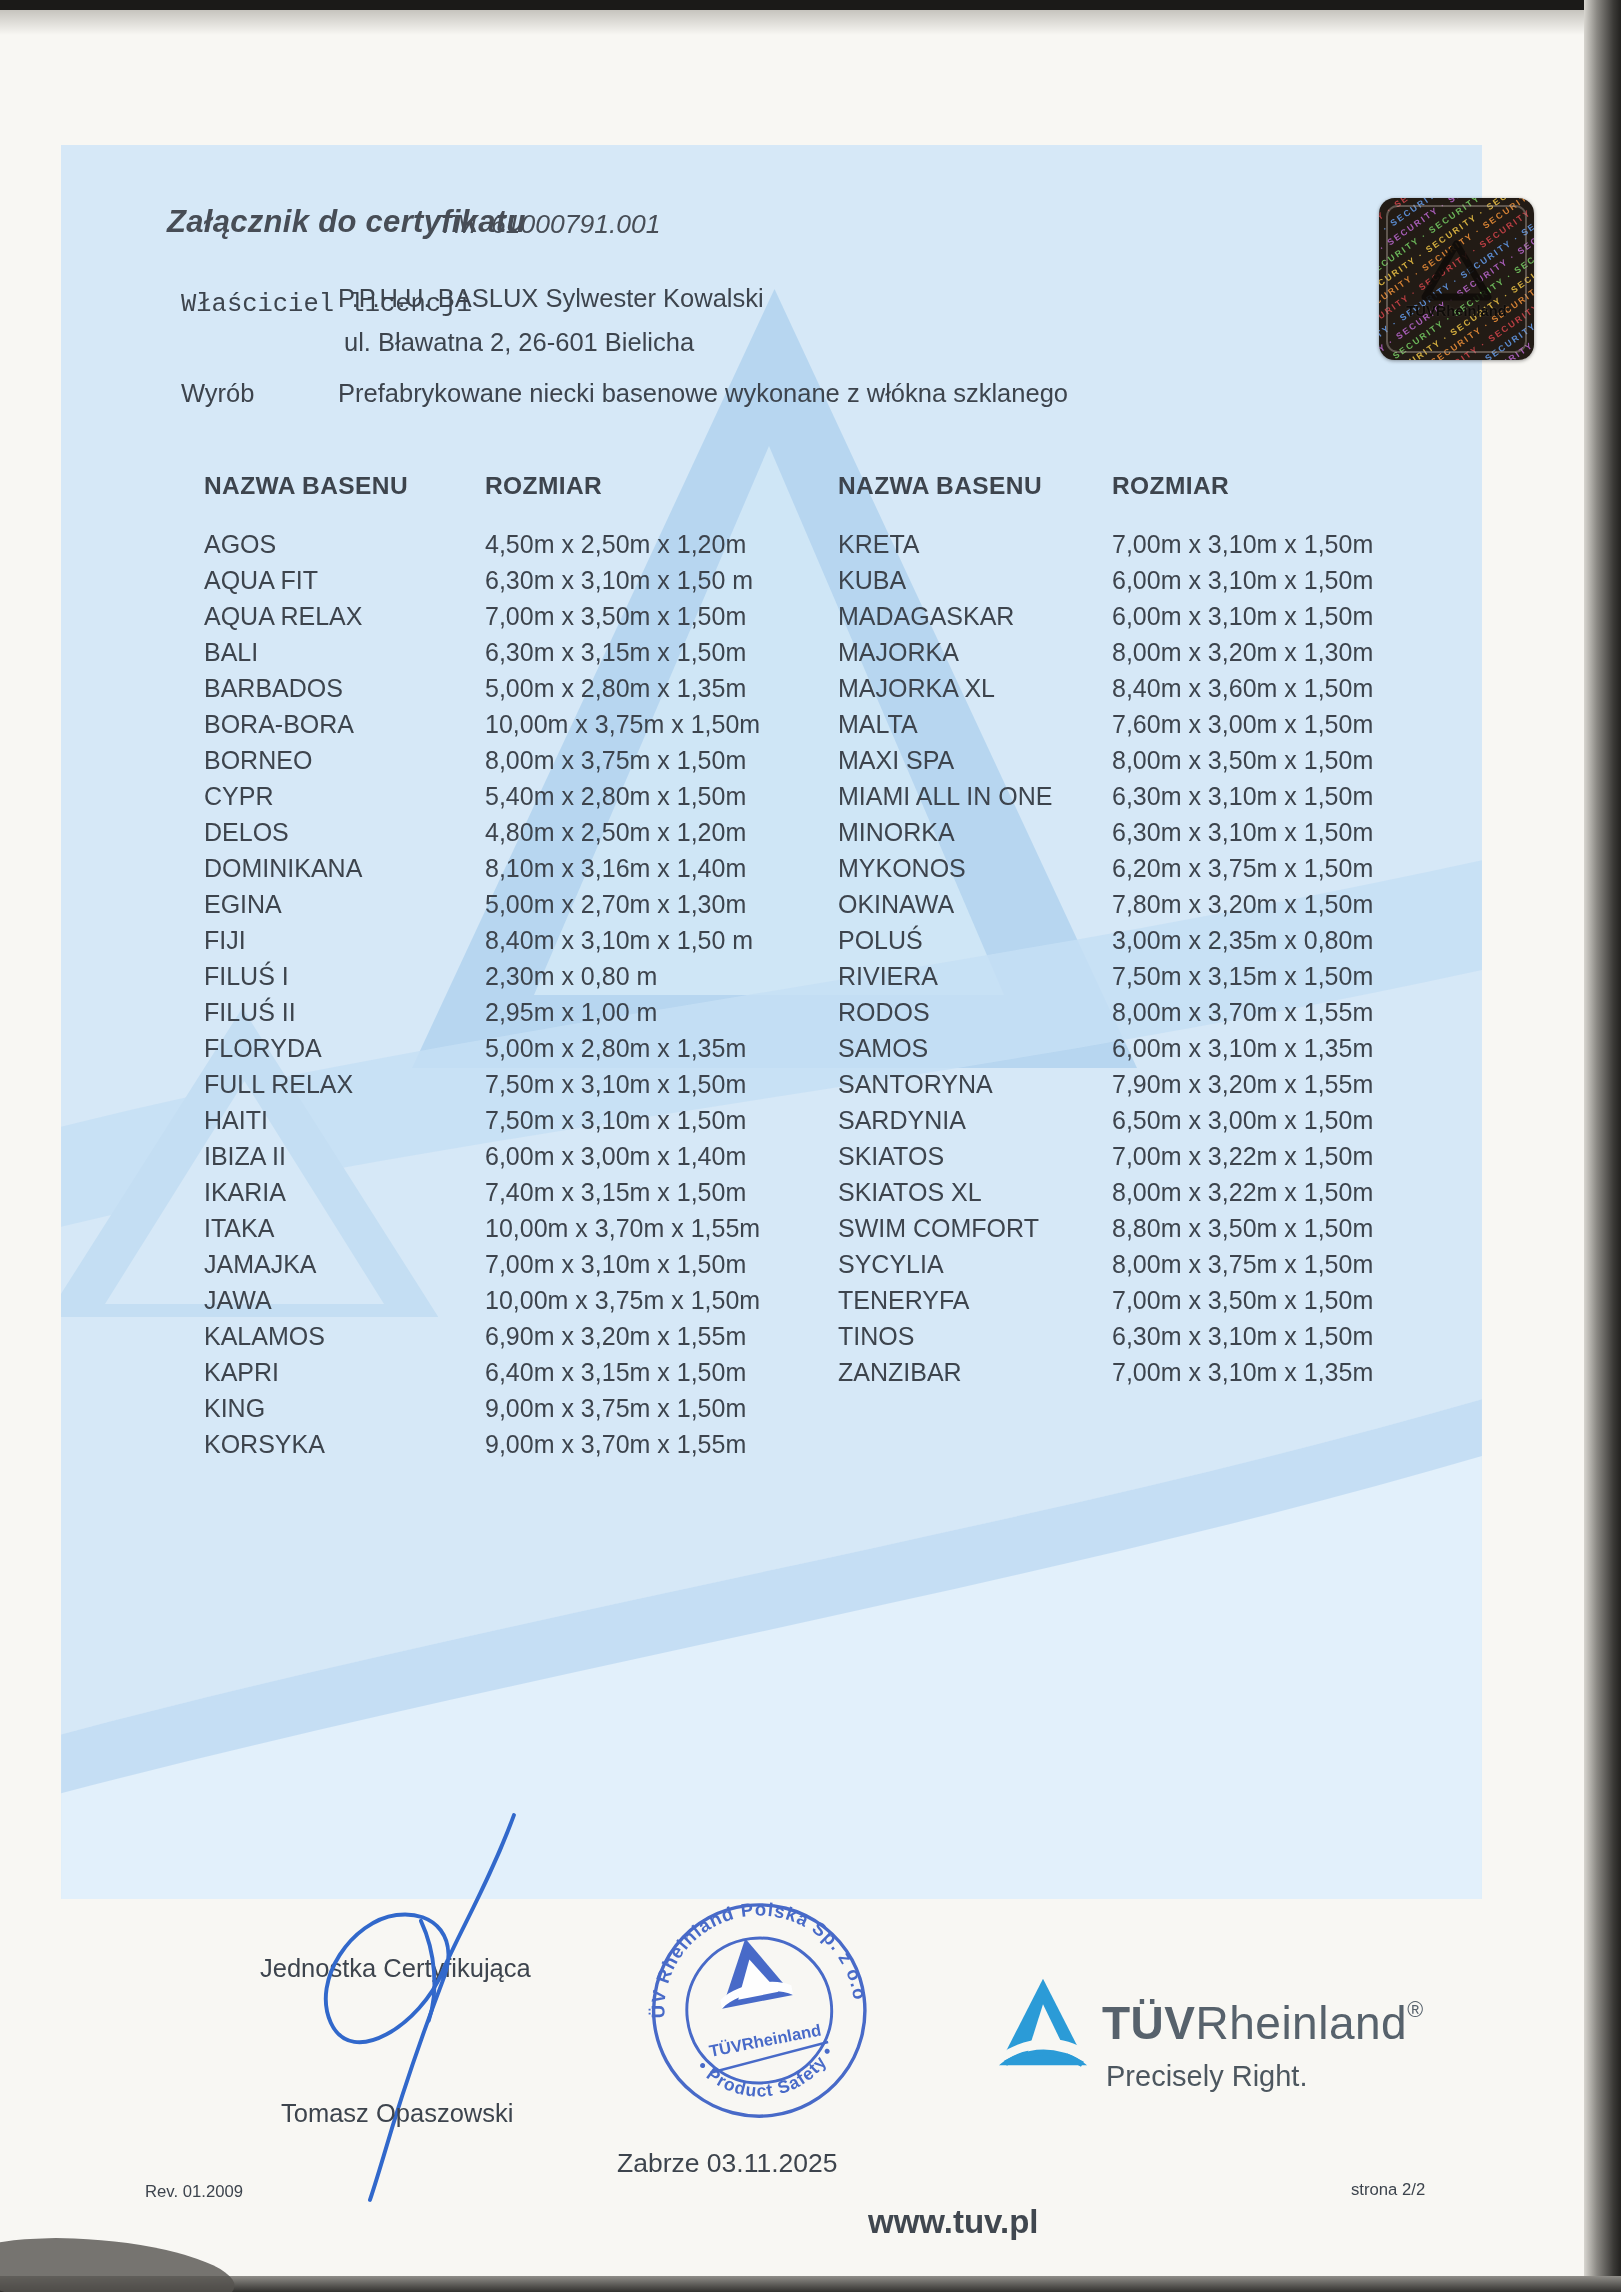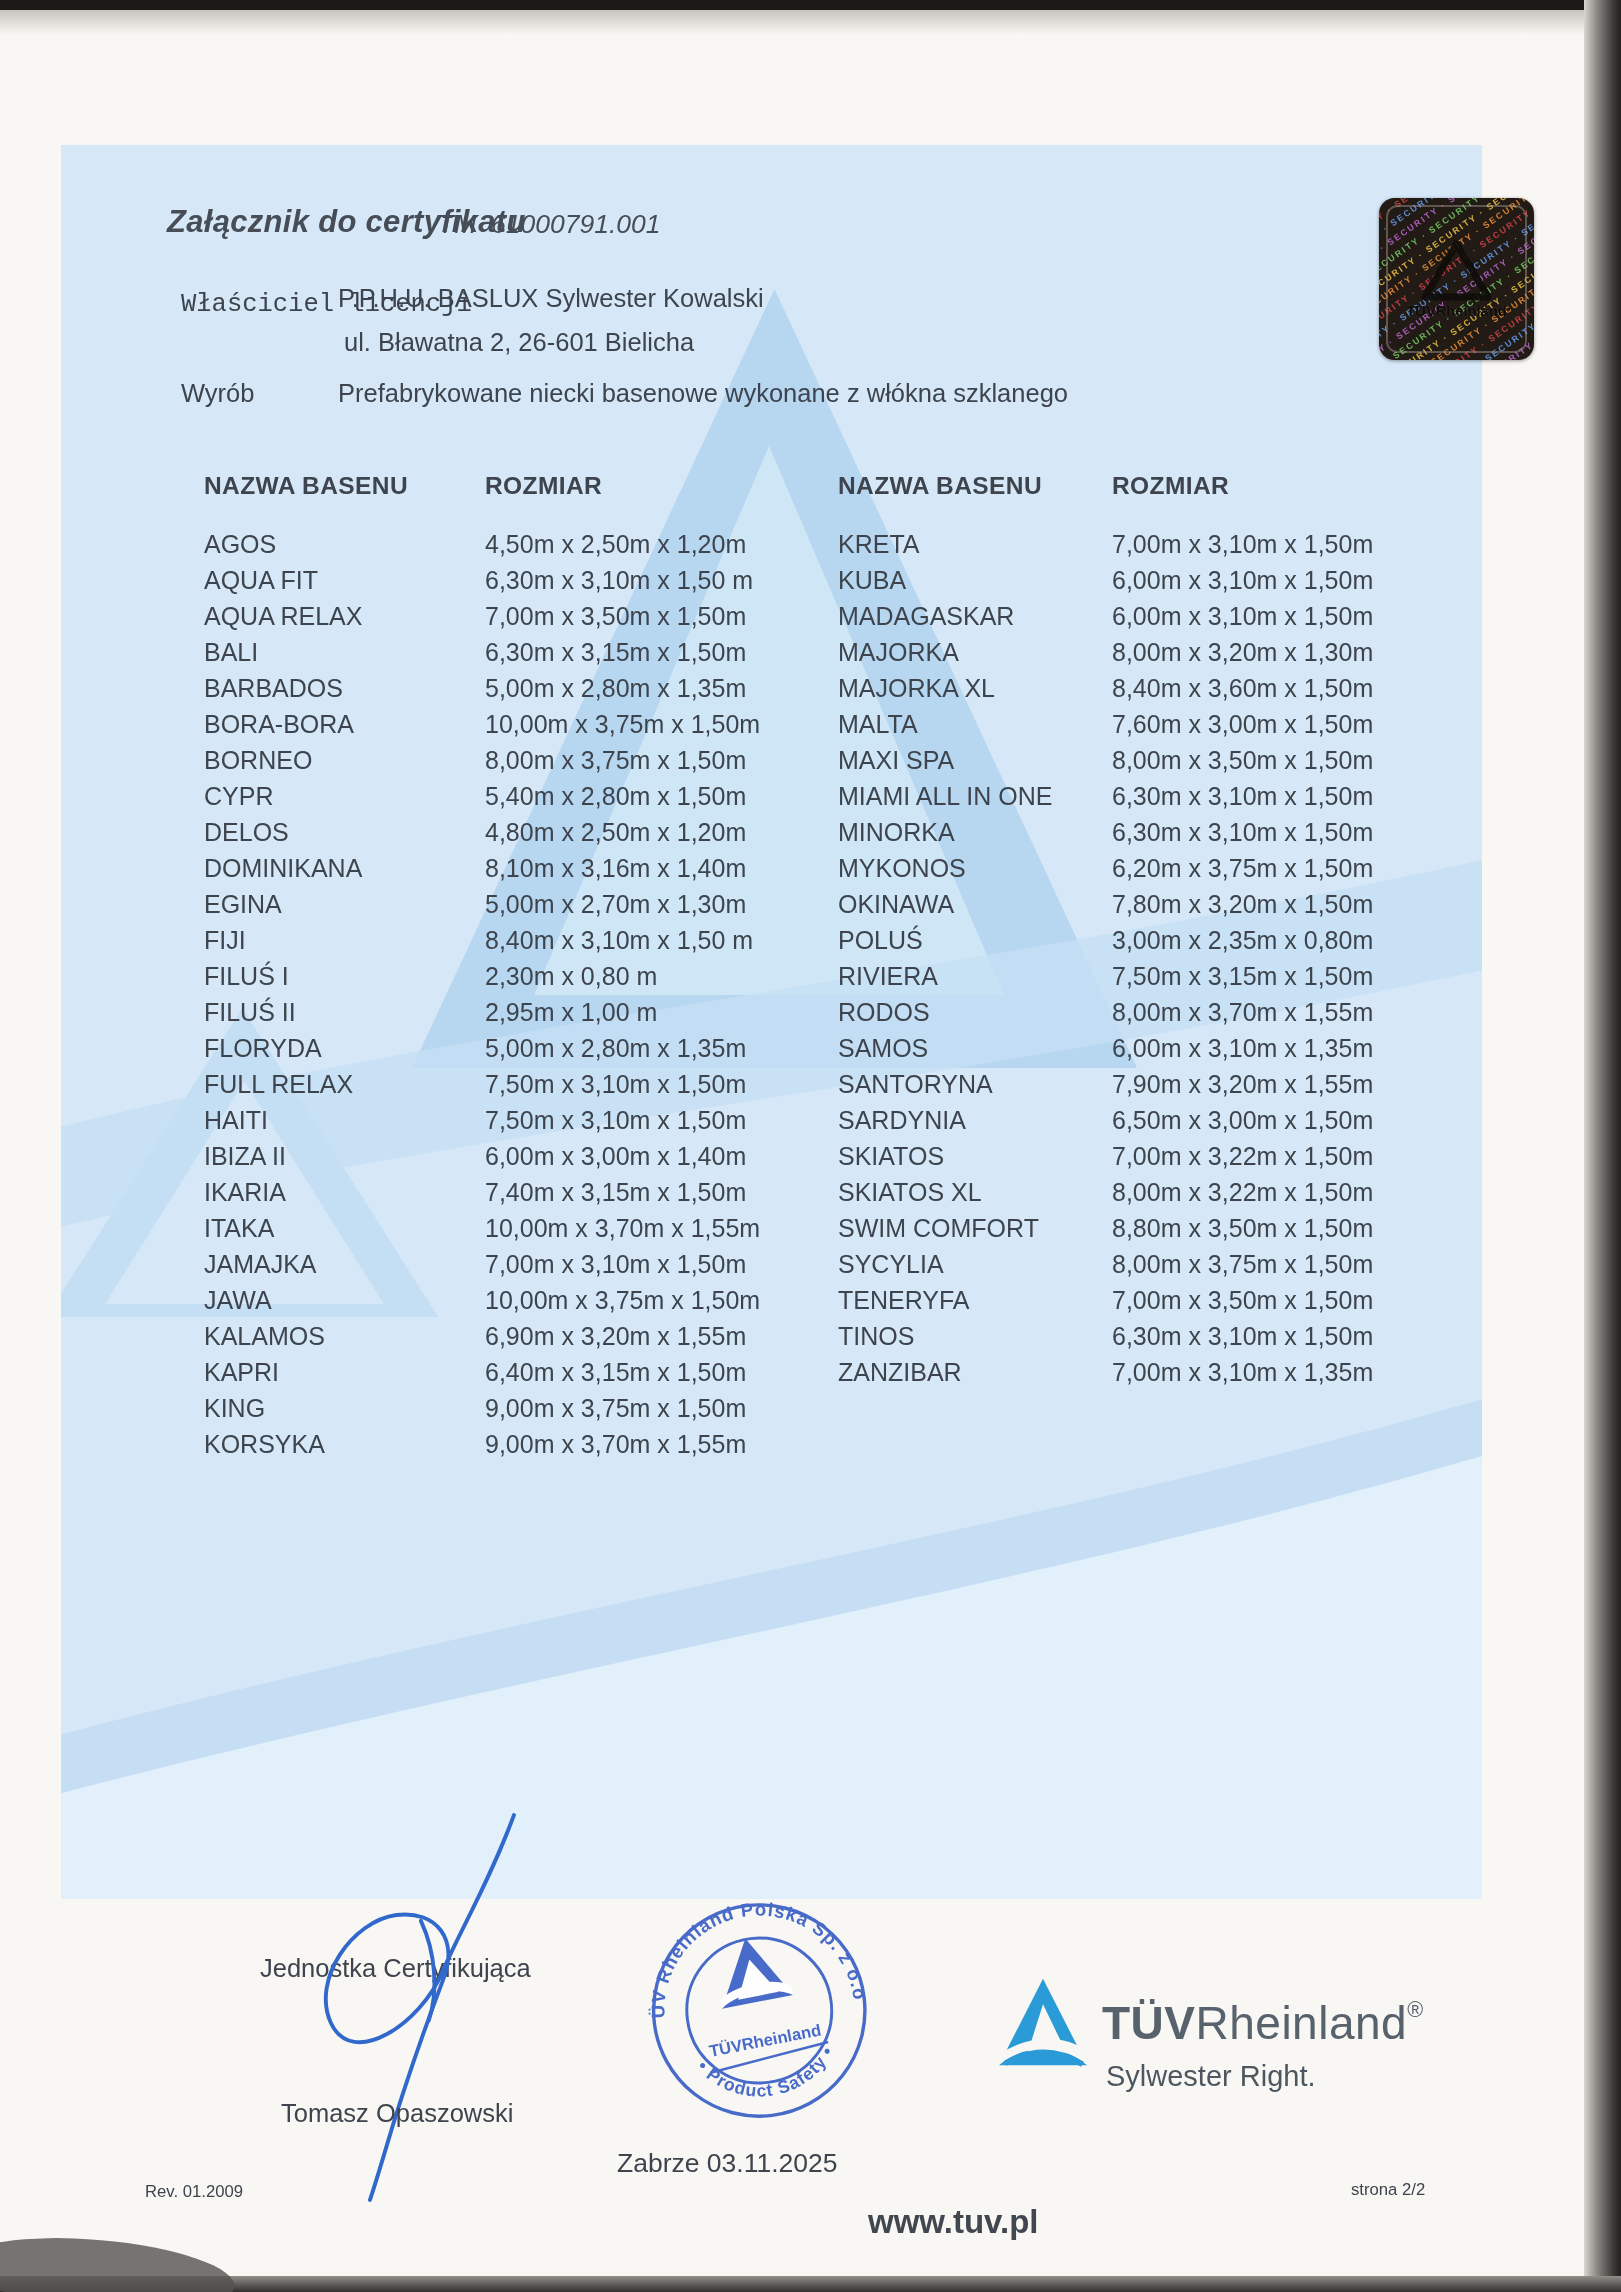--- a/index.html
+++ b/index.html
@@ -378,19 +378,19 @@
 
   <svg class="abs" style="left:996px;top:1976px;" width="94" height="92" viewBox="0 0 100 98">
     <path d="M50 3 L97 95 L3 95 Z" fill="#2b9bd7"></path>
     <path d="M50 30 L76 84 L33 84 Z" fill="#f8f7f3"></path>
     <path d="M3 95 C 30 72, 70 72, 97 95 L 97 80 C 70 60, 30 64, 3 84 Z" fill="#f8f7f3"></path>
     <path d="M10 93 C 40 76, 66 78, 92 94" fill="none" stroke="#2b9bd7" stroke-width="6"></path>
   </svg>
   <div class="abs tuv-logo-line1" style="left:1102px;top:1996px;">
     <span class="b">TÜV</span><span>Rheinland</span><span class="reg">®</span>
   </div>
-  <div class="abs tuv-tagline" style="left:1106px;top:2060px;">Sylwester Right.</div>
+  <div class="abs tuv-tagline" style="left:1106px;top:2060px;">Precisely Right.</div>
 
   <div class="abs footer-small" style="left:1351px;top:2180px;">strona 2/2</div>
   <div class="abs www" style="left:868px;top:2203px;">www.tuv.pl</div>
 
 </div>
 
 
 </body></html>

